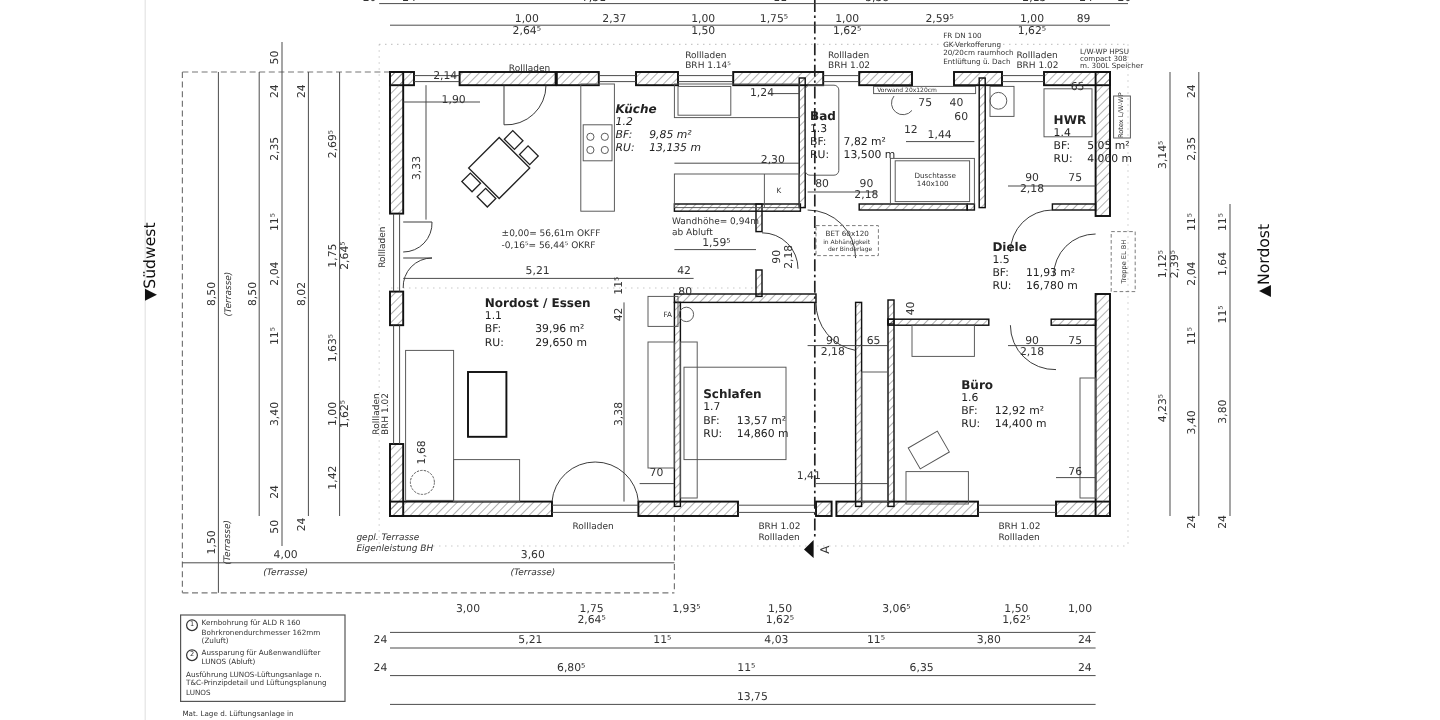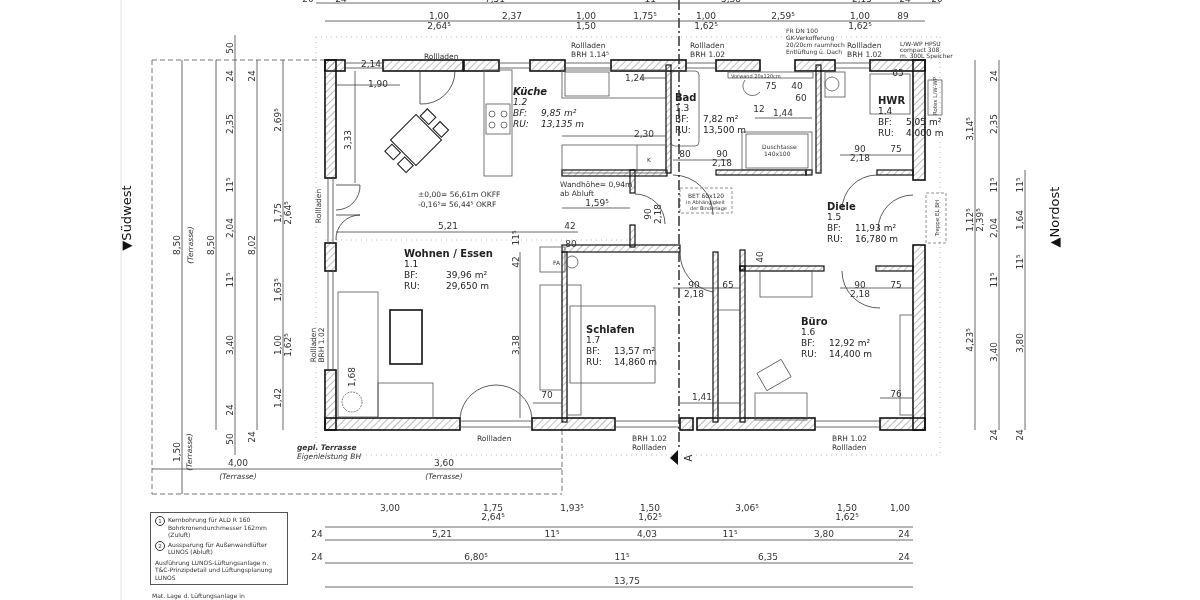--- a/index.html
+++ b/index.html
@@ -265,21 +265,21 @@
   <div class="row">
       <span>BF:</span>
       <span>11,93 m²</span>
     </div>
   <div class="row">
       <span>RU:</span>
       <span>16,780 m</span>
     </div>
 </div>
 <div class="room-label" style="left:404px;top:248px;">
-  <div class="rname">Wohnen / Essen</div>
+  <div class="rname">Nordost / Essen</div>
   <div>1.1</div>
   <div class="row">
       <span>BF:</span>
       <span style="margin-left:14px">39,96 m²</span>
     </div>
   <div class="row">
       <span>RU:</span>
       <span style="margin-left:14px">29,650 m</span>
     </div>
 </div>
@@ -320,21 +320,21 @@
 <div class="tiny" style="left:900px;top:46px;">compact 308</div>
 <div class="tiny" style="left:900px;top:52px;">m. 300L Speicher</div>
 <div class="tiny" style="left:731px;top:73px;font-size:5px;">Vorwand 20x120cm</div>
 <div class="tiny" style="left:762px;top:143px;">Duschtasse</div>
 <div class="tiny" style="left:764px;top:150px;">140x100</div>
 <div class="tiny" style="left:688px;top:192px;">BET 60x120</div>
 <div class="tiny" style="left:686px;top:199px;font-size:5px;">in Abhängigkeit</div>
 <div class="tiny" style="left:690px;top:205px;font-size:5px;">der Binderlage</div>
 <div class="tiny" style="left:553px;top:259px;">FA</div>
 <div class="tiny" style="left:647px;top:156px;">K</div>
-<div class="small ital" style="left:297px;top:443px;font-weight:bold;">gepl. Terrasse</div>
+<div class="small ital" style="left:297px;top:443px;">gepl. Terrasse</div>
 <div class="small ital" style="left:297px;top:452px;">Eigenleistung BH</div>
 
 <div class="small" style="left:424px;top:52px;">Rollladen</div>
 <div class="small" style="left:571px;top:41px;">Rollladen</div>
 <div class="small" style="left:571px;top:50px;text-align:center;">BRH 1.14⁵</div>
 <div class="small" style="left:690px;top:41px;">Rollladen</div>
 <div class="small" style="left:690px;top:50px;">BRH 1.02</div>
 <div class="small" style="left:847px;top:41px;">Rollladen</div>
 <div class="small" style="left:847px;top:50px;">BRH 1.02</div>
 <div class="small" style="left:477px;top:434px;">Rollladen</div>
@@ -476,21 +476,21 @@
 <div class="dim" style="left:860px;top:153px;">2,18</div>
 <div class="dim" style="left:896px;top:144px;">75</div>
 <div class="dimv" style="left:760px;top:257px;">40</div>
 <div class="dim" style="left:694px;top:280px;">90</div>
 <div class="dim" style="left:694px;top:289px;">2,18</div>
 <div class="dim" style="left:728px;top:280px;">65</div>
 <div class="dim" style="left:860px;top:280px;">90</div>
 <div class="dim" style="left:860px;top:289px;">2,18</div>
 <div class="dim" style="left:896px;top:280px;">75</div>
 <div class="dim" style="left:896px;top:389px;">76</div>
-<div class="dim" style="left:702px;top:392px;">1,41</div>
+<div class="dim" style="left:674px;top:392px;">1,41</div>
 
 <div class="legend">
   <div class="li">
     <span class="num">1</span>
     <span>Kernbohrung für ALD R 160 Bohrkronendurchmesser 162mm (Zuluft)</span>
   </div>
   <div class="li">
     <span class="num">2</span>
     <span>Aussparung für Außenwandlüfter LUNOS (Abluft)</span>
   </div>

